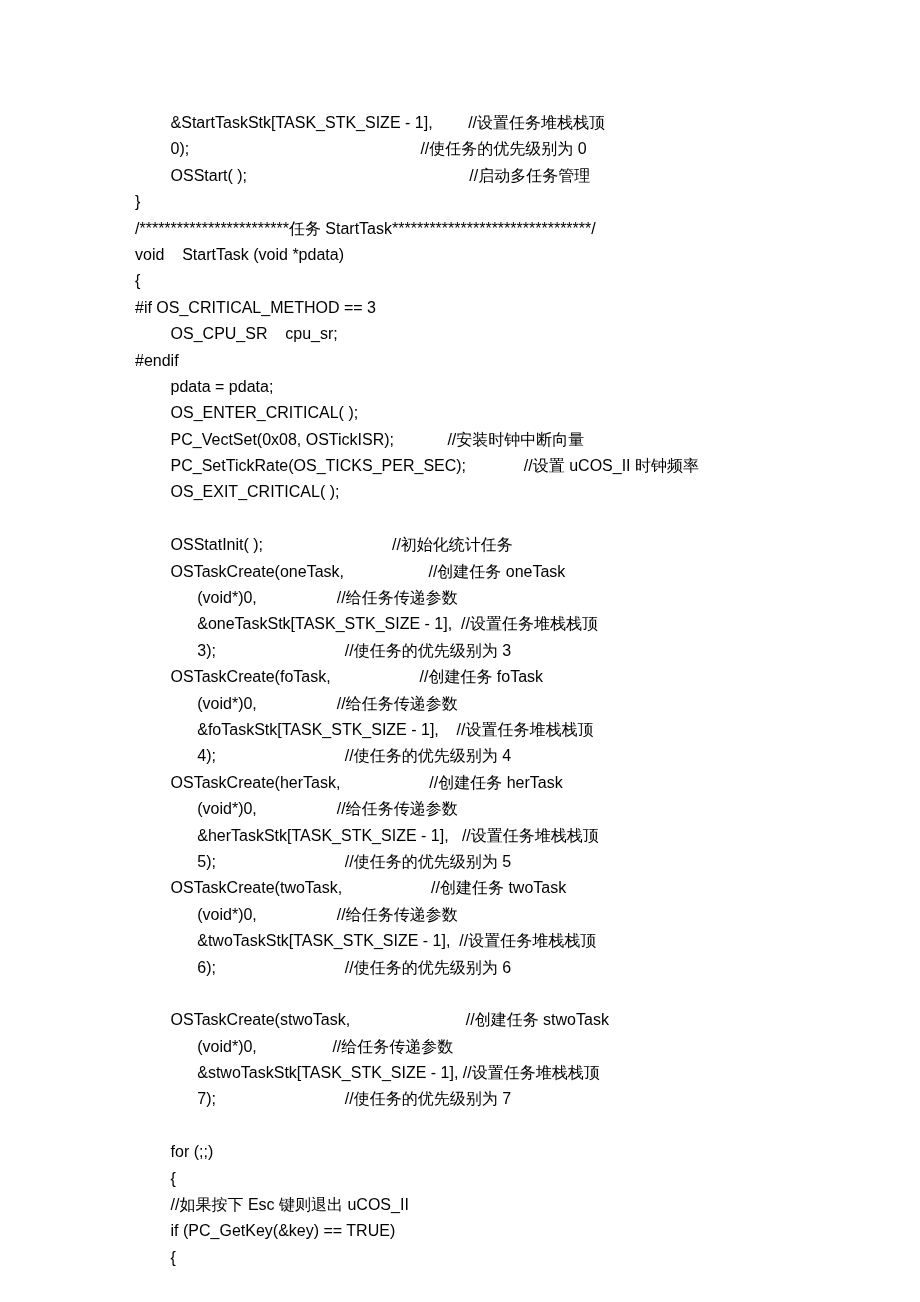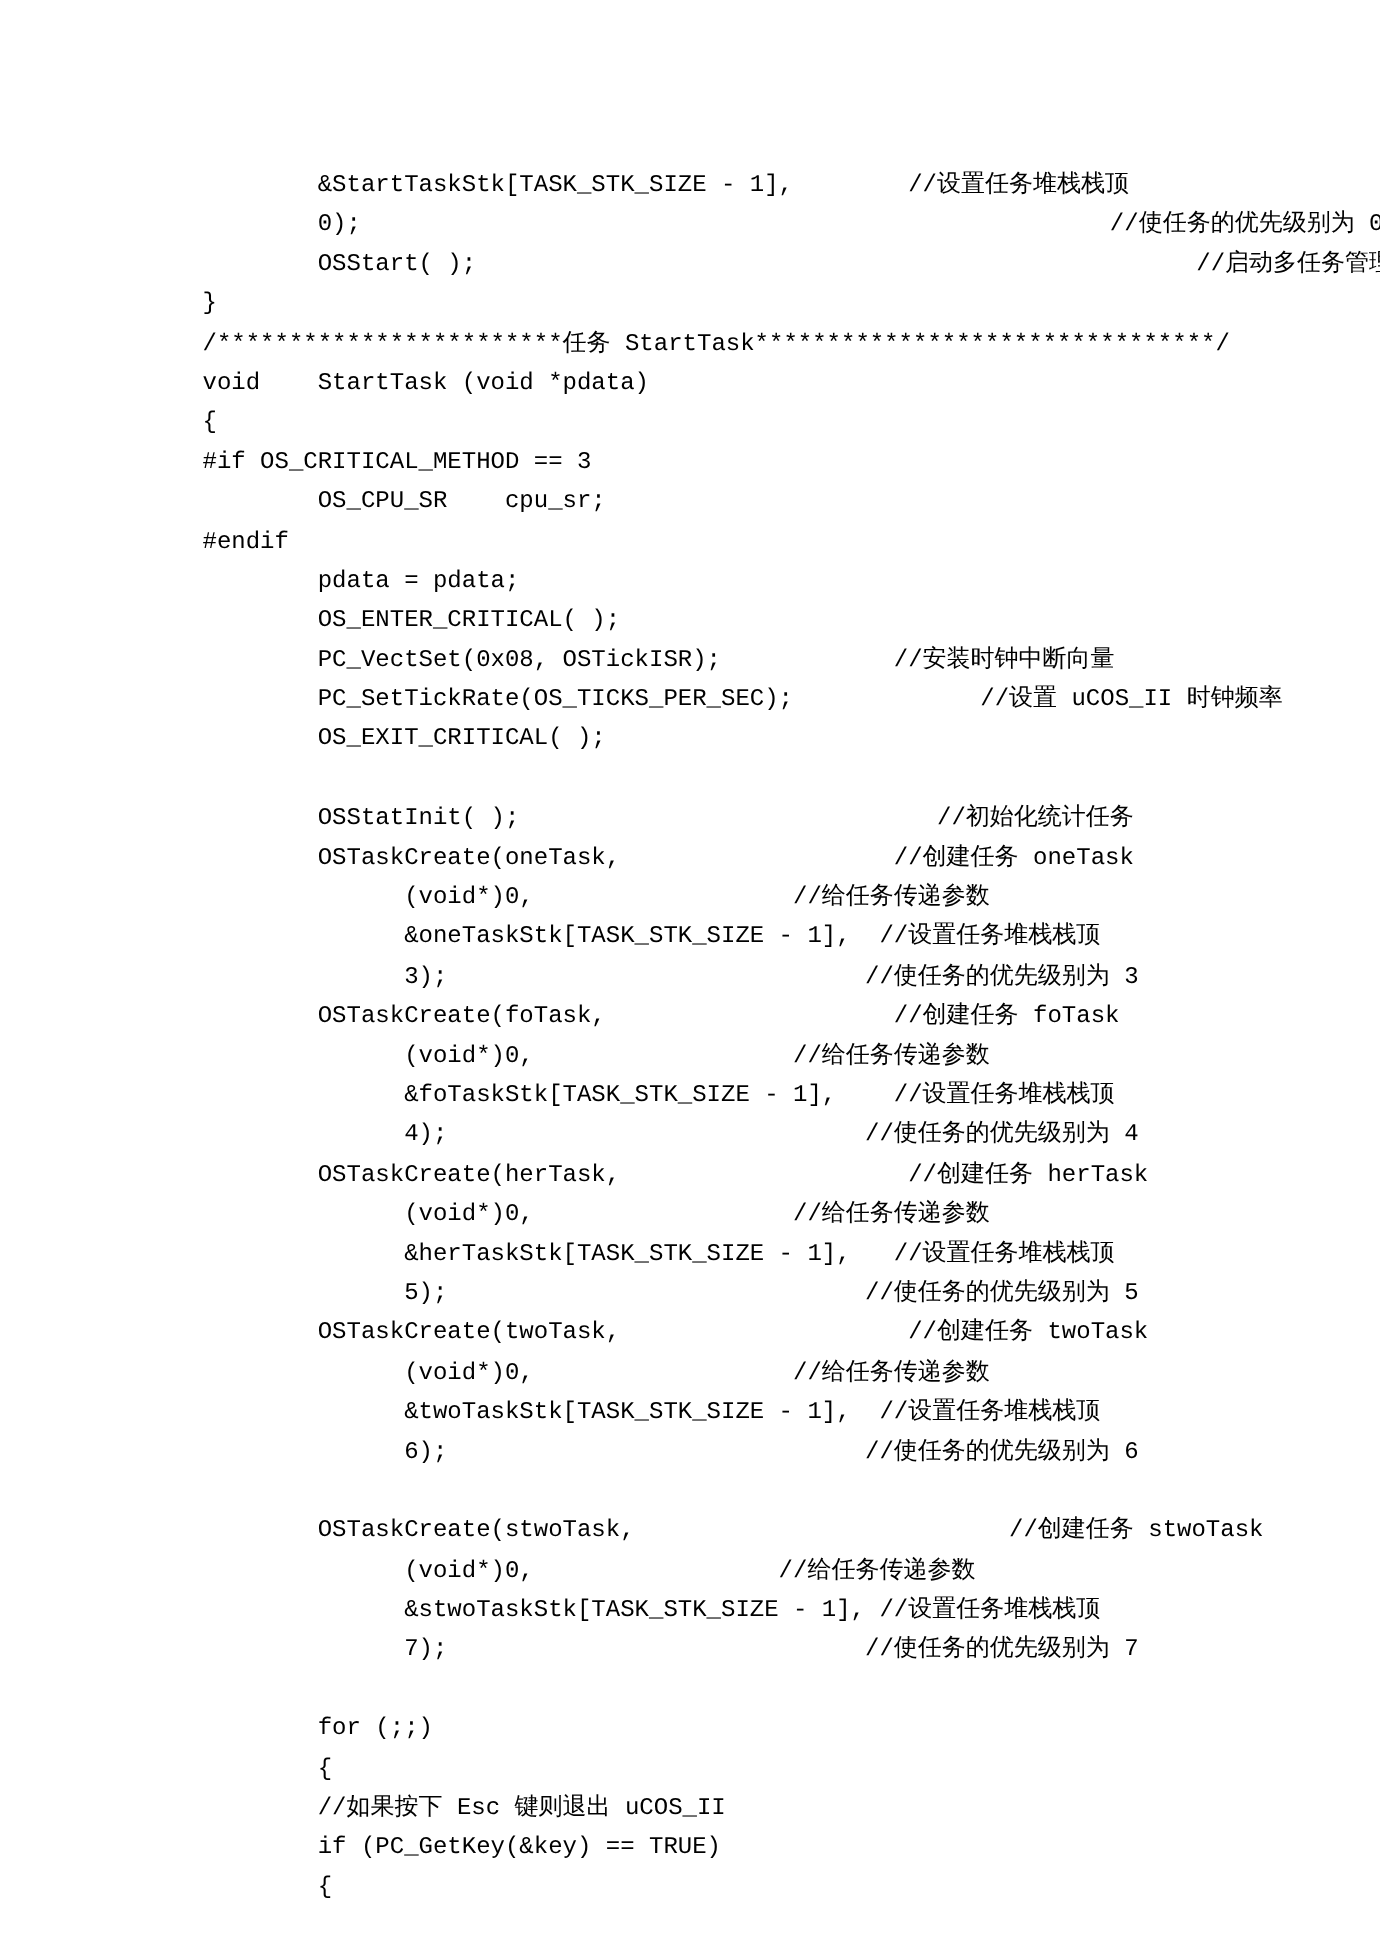--- a/index.html
+++ b/index.html
@@ -8,21 +8,21 @@
     padding: 110px 135px 80px 135px;
     font-family: "Times New Roman", "SimSun", serif;
     font-size: 16px;
     line-height: 1.65;
     color: #000000;
     width: 920px;
     box-sizing: border-box;
   }
   .code-block {
     white-space: pre;
-    font-family: Liberation Mono, monospace;
+    font-family: Liberation Sans, sans-serif;
   }
   .line {
     display: block;
   }
 </style>
 </head>
 <body>
 
 <div class="code-block" id="code-container"><span class="line">        &amp;StartTaskStk[TASK_STK_SIZE - 1],        //设置任务堆栈栈顶</span><span class="line">        0);                                                    //使任务的优先级别为 0</span><span class="line">        OSStart( );                                                  //启动多任务管理</span><span class="line">}</span><span class="line">/************************任务 StartTask********************************/</span><span class="line">void    StartTask (void *pdata)</span><span class="line">{</span><span class="line">#if OS_CRITICAL_METHOD == 3</span><span class="line">        OS_CPU_SR    cpu_sr;</span><span class="line">#endif</span><span class="line">        pdata = pdata;</span><span class="line">        OS_ENTER_CRITICAL( );</span><span class="line">        PC_VectSet(0x08, OSTickISR);            //安装时钟中断向量</span><span class="line">        PC_SetTickRate(OS_TICKS_PER_SEC);             //设置 uCOS_II 时钟频率</span><span class="line">        OS_EXIT_CRITICAL( );</span><span class="line">&nbsp;</span><span class="line">        OSStatInit( );                             //初始化统计任务</span><span class="line">        OSTaskCreate(oneTask,                   //创建任务 oneTask</span><span class="line">              (void*)0,                  //给任务传递参数</span><span class="line">              &amp;oneTaskStk[TASK_STK_SIZE - 1],  //设置任务堆栈栈顶</span><span class="line">              3);                             //使任务的优先级别为 3</span><span class="line">        OSTaskCreate(foTask,                    //创建任务 foTask</span><span class="line">              (void*)0,                  //给任务传递参数</span><span class="line">              &amp;foTaskStk[TASK_STK_SIZE - 1],    //设置任务堆栈栈顶</span><span class="line">              4);                             //使任务的优先级别为 4</span><span class="line">        OSTaskCreate(herTask,                    //创建任务 herTask</span><span class="line">              (void*)0,                  //给任务传递参数</span><span class="line">              &amp;herTaskStk[TASK_STK_SIZE - 1],   //设置任务堆栈栈顶</span><span class="line">              5);                             //使任务的优先级别为 5</span><span class="line">        OSTaskCreate(twoTask,                    //创建任务 twoTask</span><span class="line">              (void*)0,                  //给任务传递参数</span><span class="line">              &amp;twoTaskStk[TASK_STK_SIZE - 1],  //设置任务堆栈栈顶</span><span class="line">              6);                             //使任务的优先级别为 6</span><span class="line">&nbsp;</span><span class="line">        OSTaskCreate(stwoTask,                          //创建任务 stwoTask</span><span class="line">              (void*)0,                 //给任务传递参数</span><span class="line">              &amp;stwoTaskStk[TASK_STK_SIZE - 1], //设置任务堆栈栈顶</span><span class="line">              7);                             //使任务的优先级别为 7</span><span class="line">&nbsp;</span><span class="line">        for (;;)</span><span class="line">        {</span><span class="line">        //如果按下 Esc 键则退出 uCOS_II</span><span class="line">        if (PC_GetKey(&amp;key) == TRUE)</span><span class="line">        {</span></div>
 

